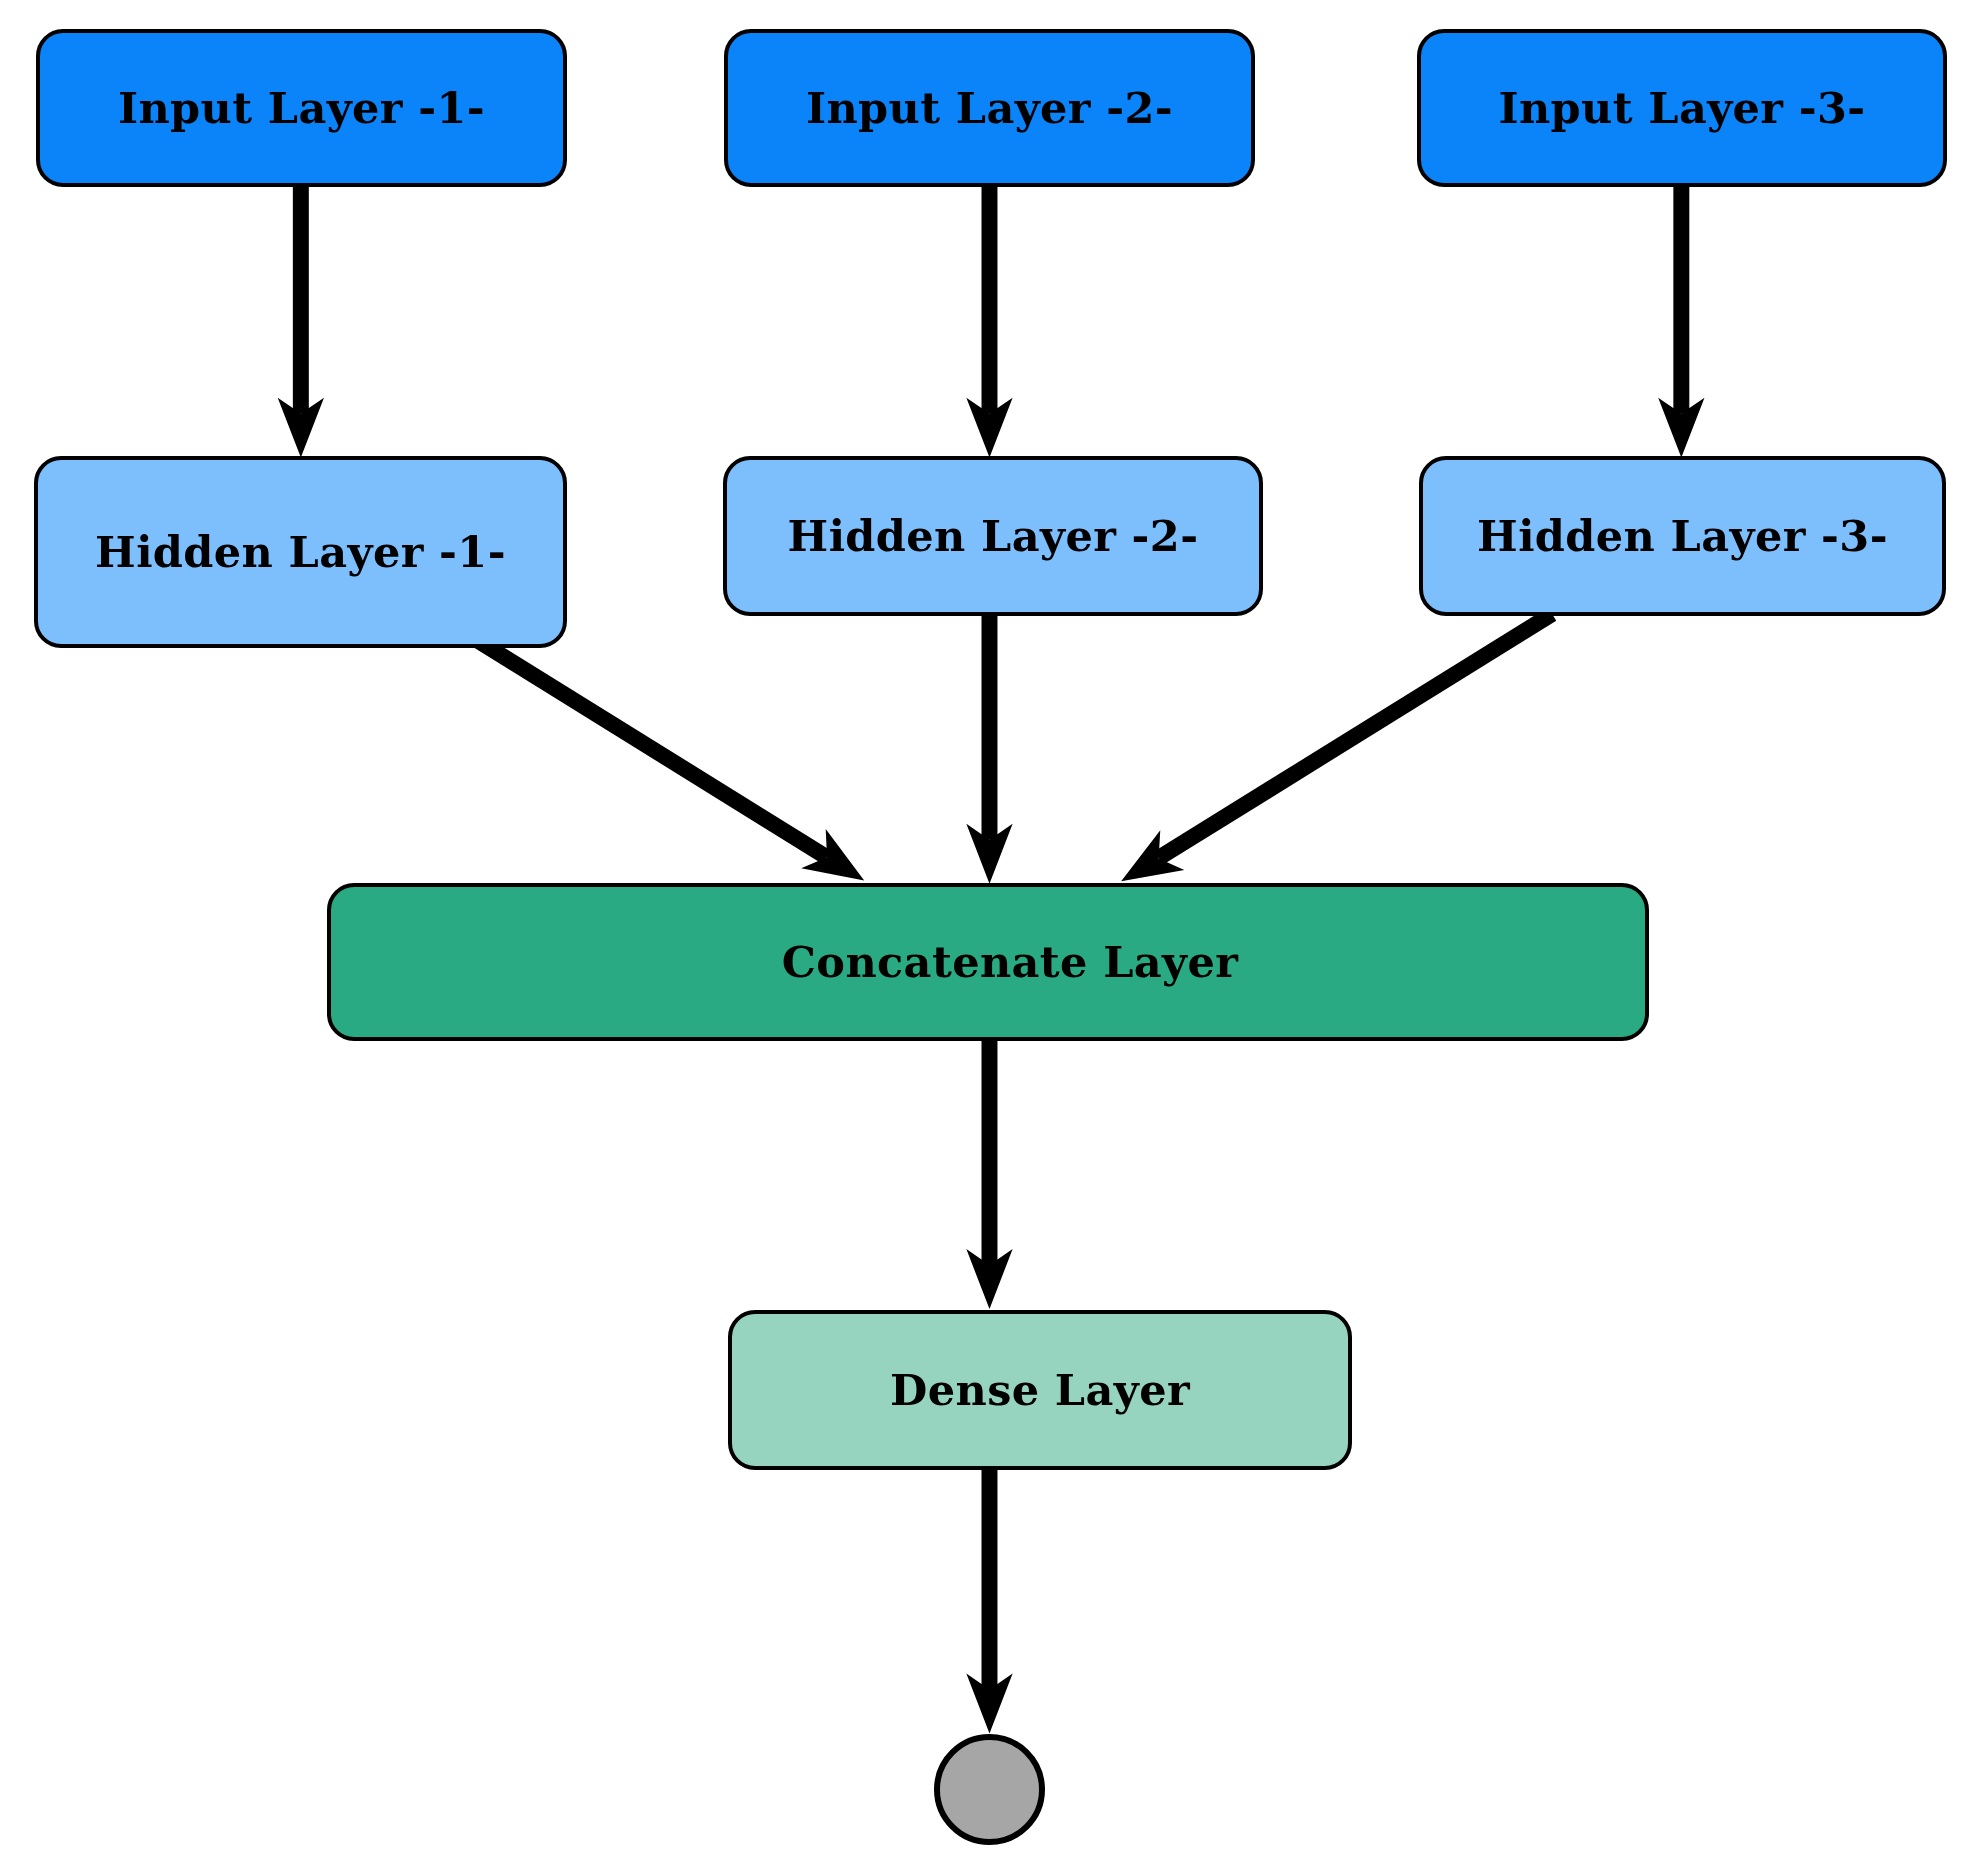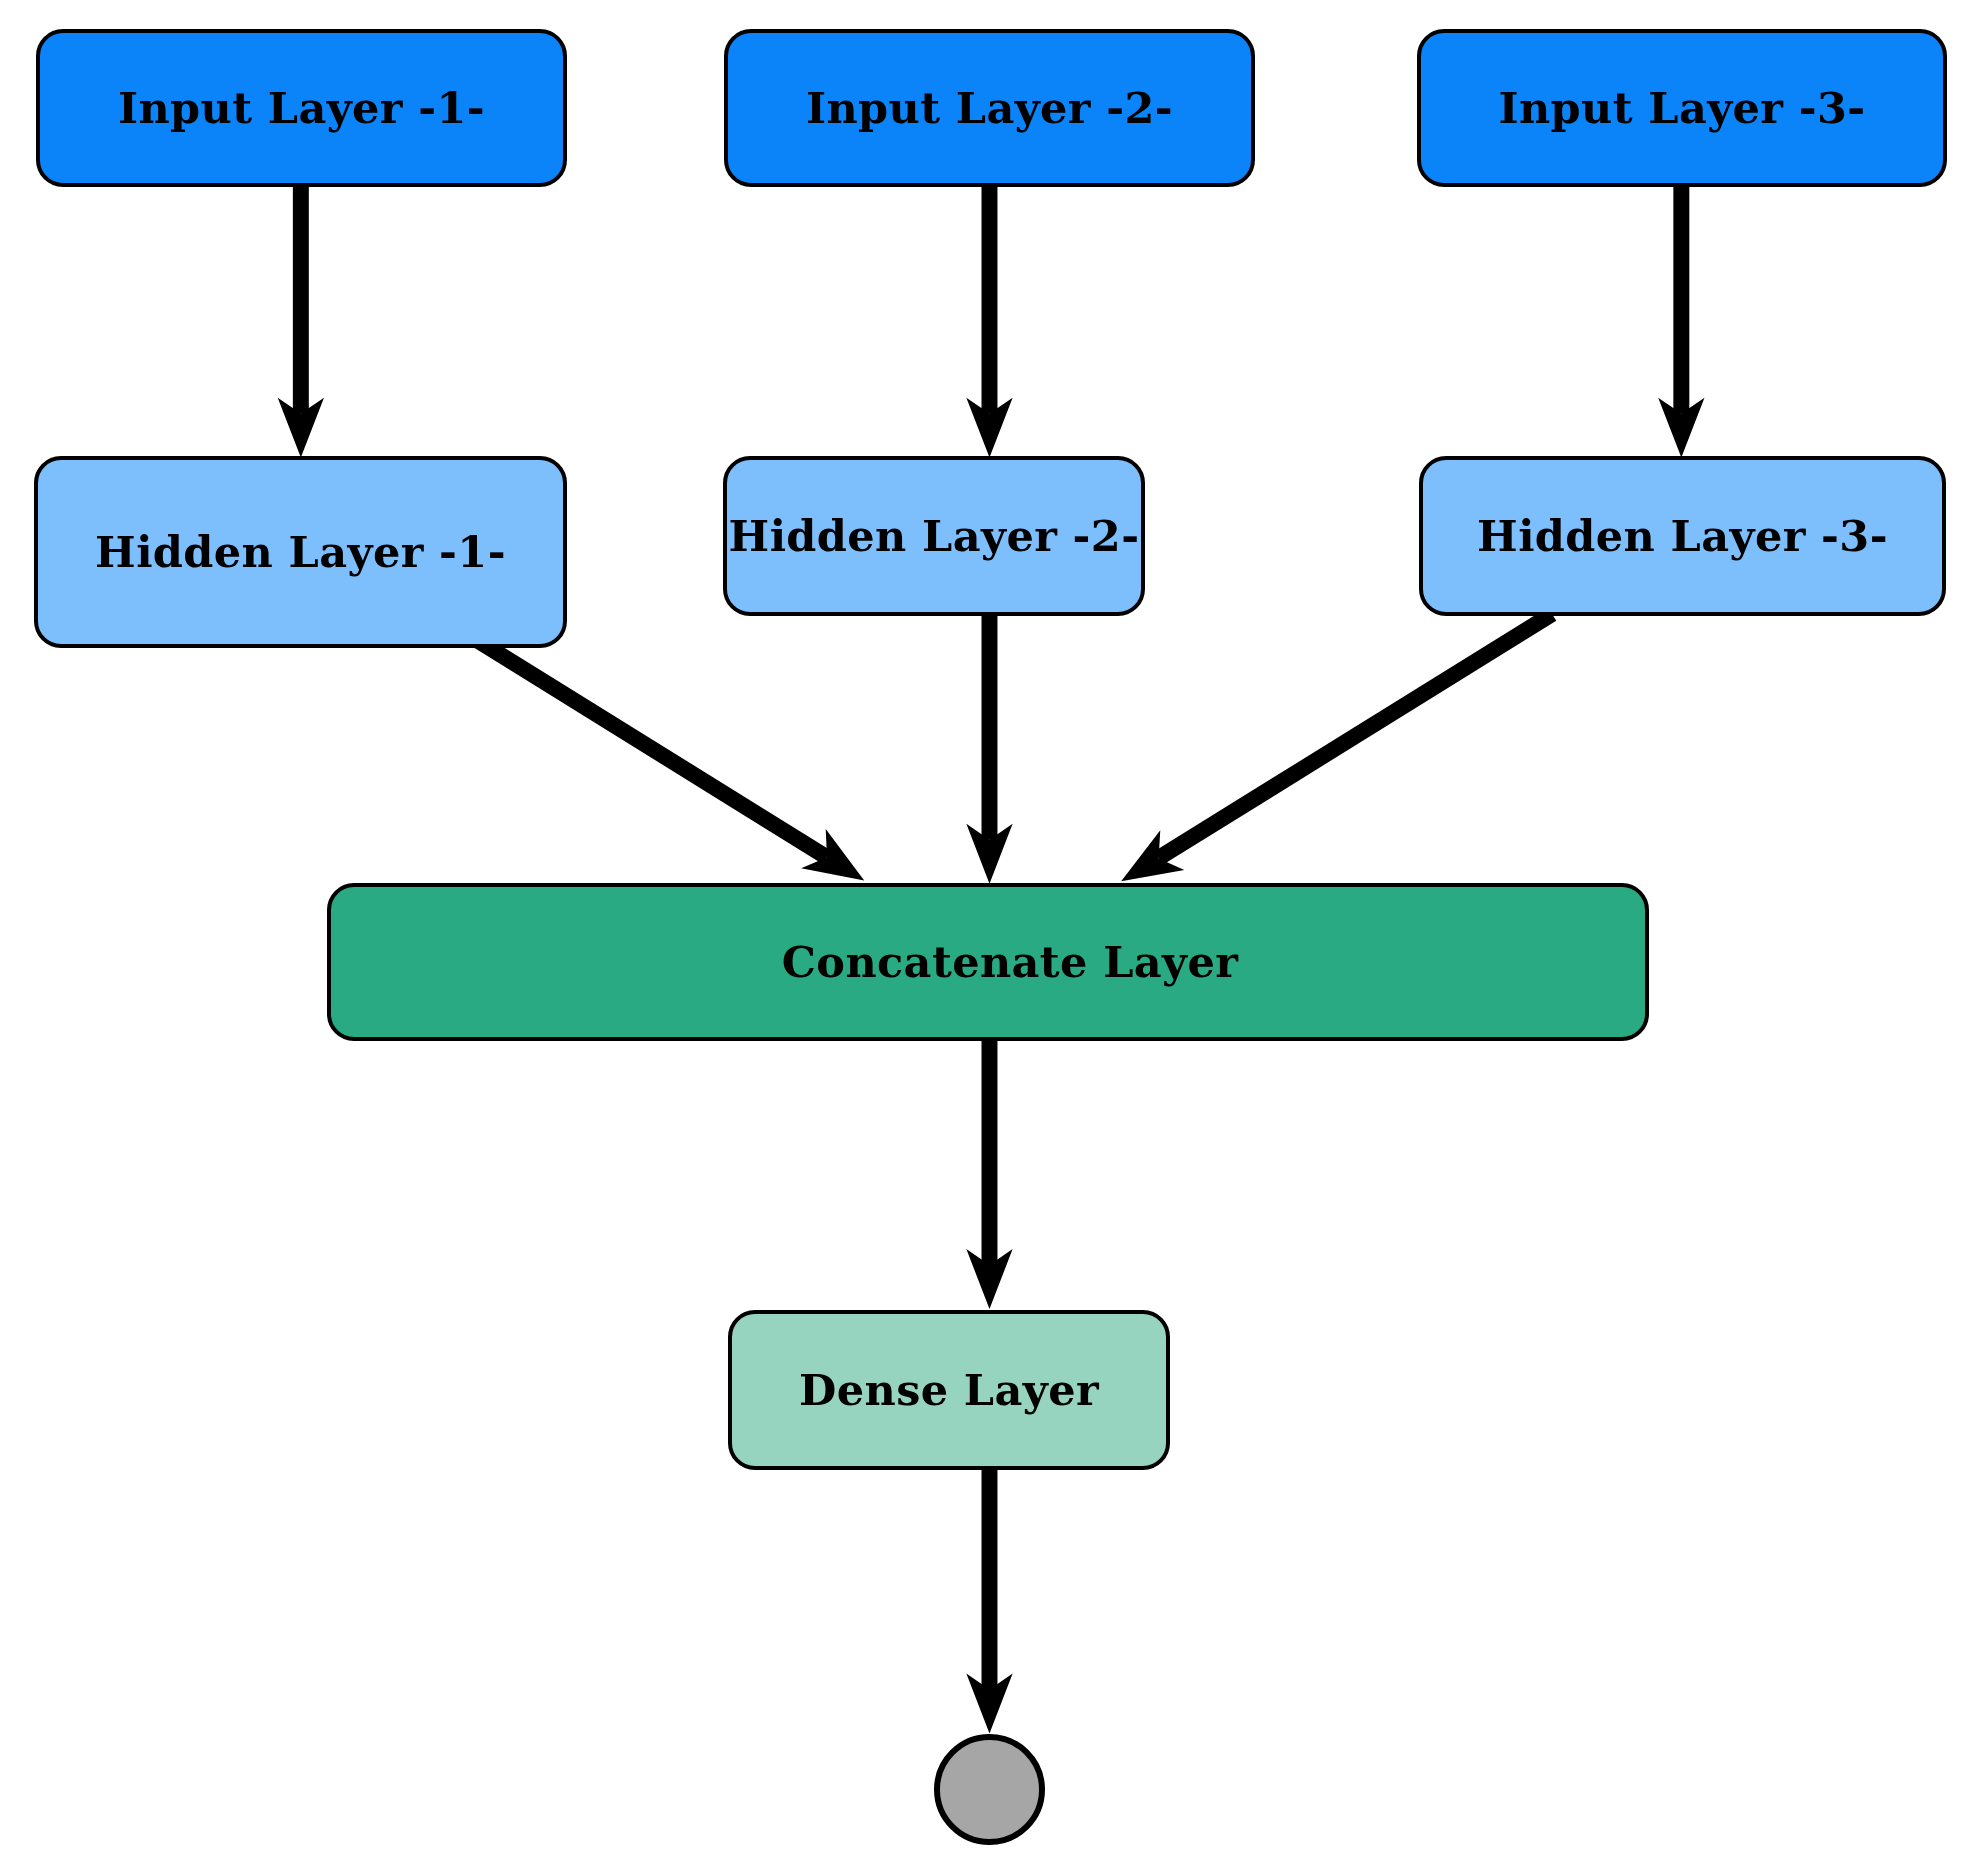--- a/index.html
+++ b/index.html
@@ -45,24 +45,24 @@
   }
   .node.input        { background: var(--color-input,        #0a84f8); }
   .node.hidden       { background: var(--color-hidden,       #7dbefc); }
   .node.concatenate  { background: var(--color-concatenate,  #2aaa82); padding-left: 44px; }
   .node.dense        { background: var(--color-dense,        #96d4c0); }
 
   .node.input-1  { left: 36px;   top: 29px;  width: 531px;  height: 158px; }
   .node.input-2  { left: 724px;  top: 29px;  width: 531px;  height: 158px; }
   .node.input-3  { left: 1417px; top: 29px;  width: 530px;  height: 158px; }
   .node.hidden-1 { left: 34px;   top: 456px; width: 533px;  height: 192px; }
-  .node.hidden-2 { left: 723px;  top: 456px; width: 422px;  height: 160px; }
+  .node.hidden-2 { left: 723px;  top: 456px; width: 540px;  height: 160px; }
   .node.hidden-3 { left: 1419px; top: 456px; width: 527px;  height: 160px; }
   .node.concat-box { left: 327px; top: 883px; width: 1322px; height: 158px; }
-  .node.dense-box  { left: 728px; top: 1310px; width: 442px;  height: 160px; }
+  .node.dense-box  { left: 728px; top: 1310px; width: 624px;  height: 160px; }
 
   .output-circle {
     position: absolute;
     box-sizing: content-box;
     left: 934px;
     top: 1734px;
     width: 99px;
     height: 99px;
     border: 6.4px solid var(--color-border, #000000);
     border-radius: 50%;

